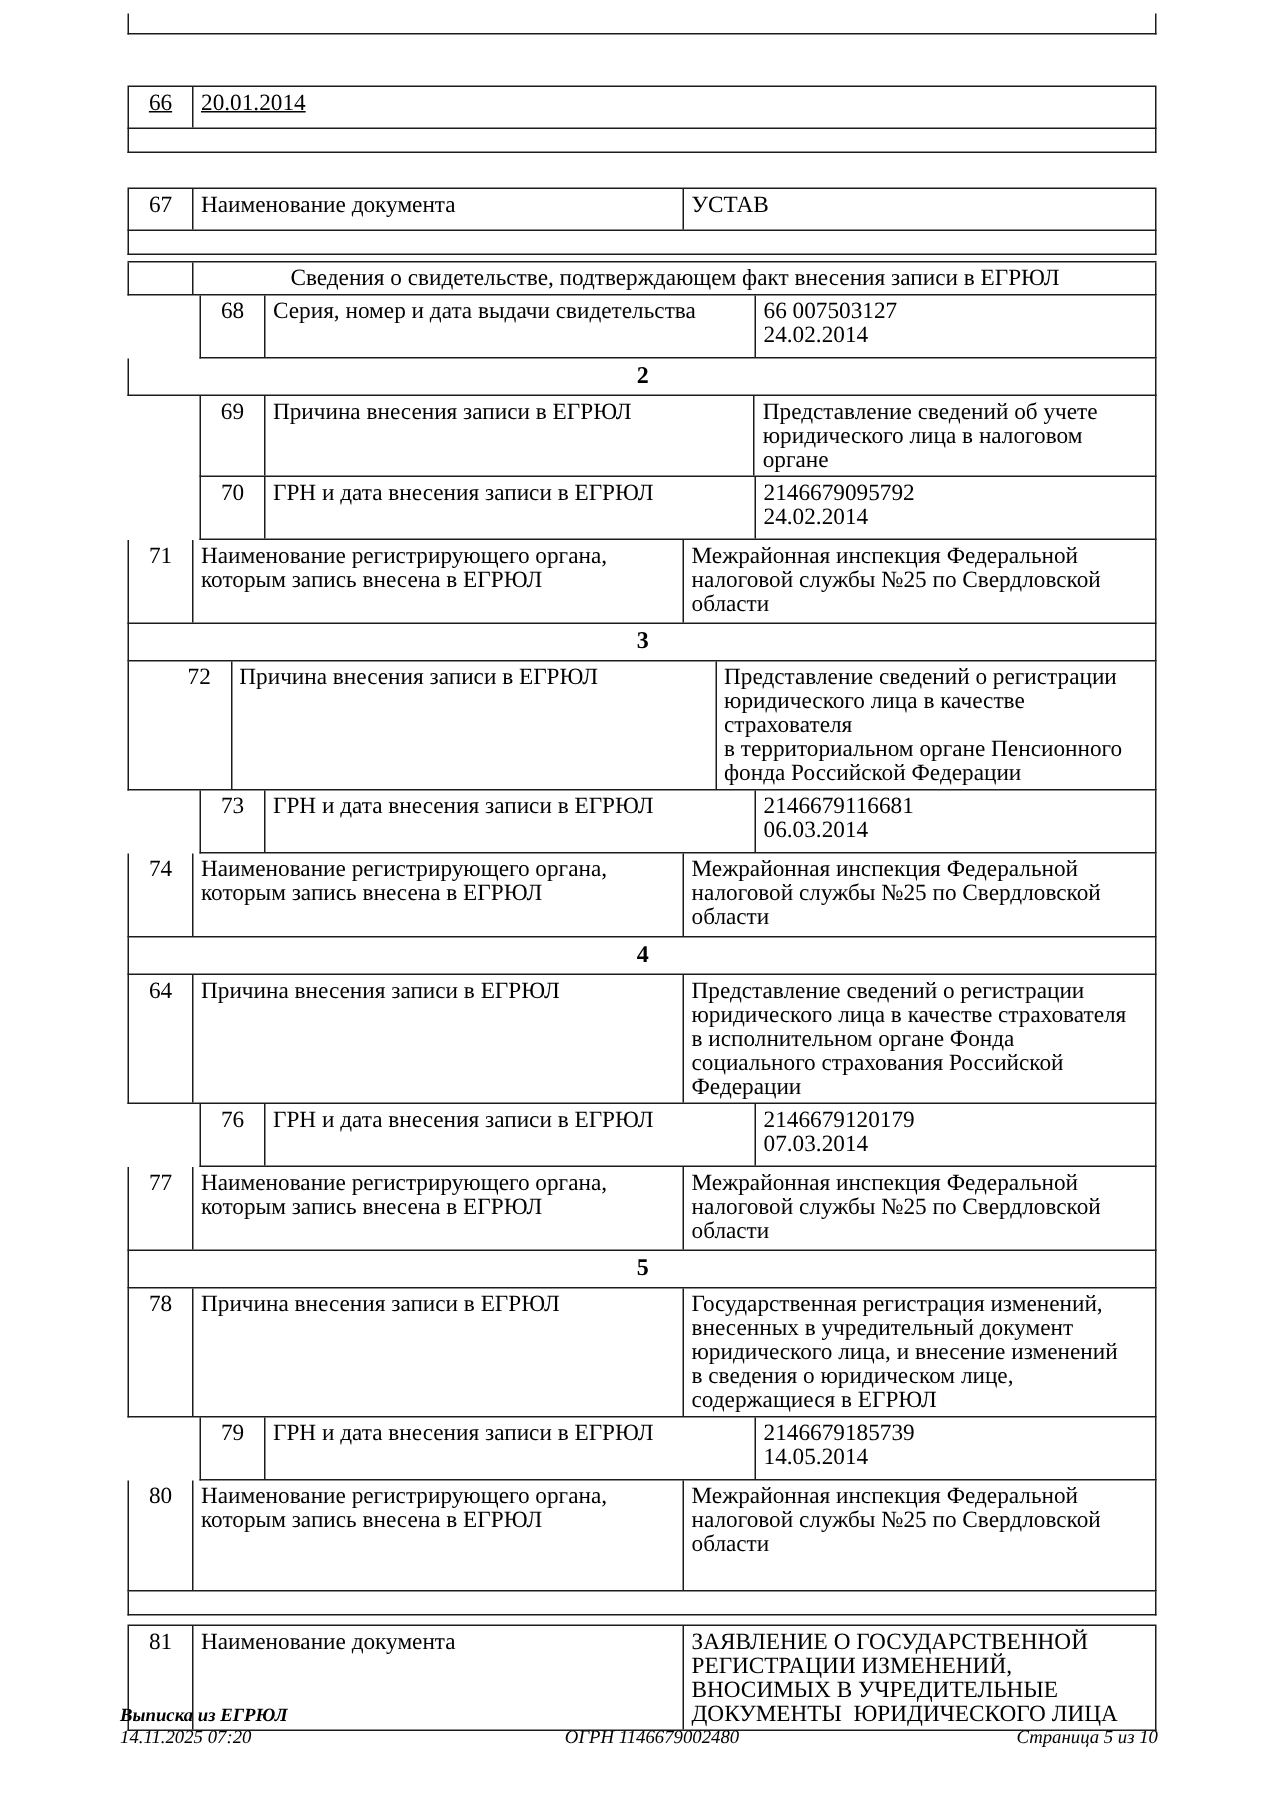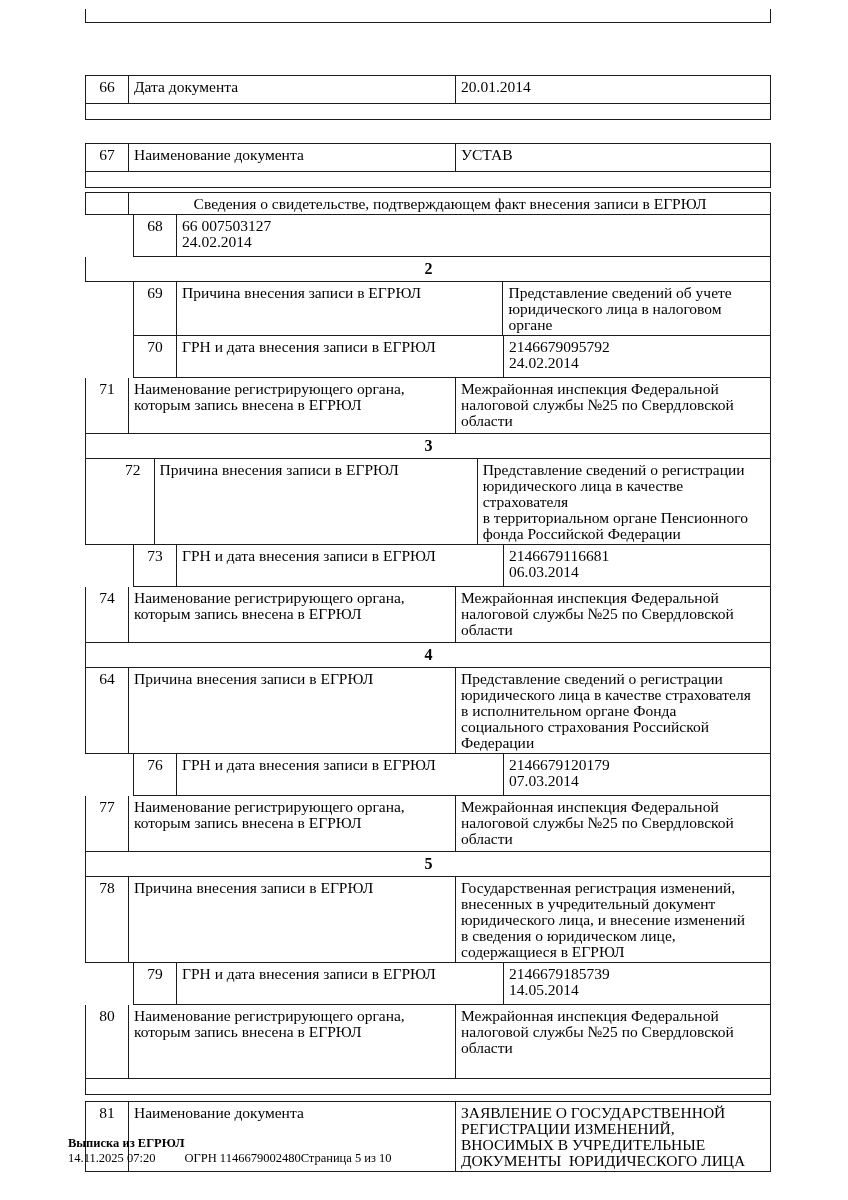--- a/index.html
+++ b/index.html
@@ -41,49 +41,50 @@
   .sec .mcell { text-align: center; font-weight: bold; font-size: 16px; line-height: 20px; padding-top: 2px; }
 
   .h28 { min-height: 28px; }
   .h42 { min-height: 42px; margin-left: 48px; }
   .h56 { min-height: 56px; justify-content: center; }
   .h68 { min-height: 68px; }
   .h70 { min-height: 70px; padding-left: 26px; }
   .h74 { min-height: 74px; }
   .h84 { min-height: 84px; }
 
-  .mt34 { margin-top: 52px; }
+  .mt34 { margin-top: 34px; text-decoration: underline; }
   .mt10 { margin-top: 23px; }
   .mt4  { margin-top: 4px; }
   .mt6  { margin-top: 6px; }
 
   .footer {
     position: absolute;
-    left: 68px; top: 1136px;
+    left: 80px; top: 1136px;
     width: 692px;
     display: flex;
+    justify-content: space-between;
     align-items: flex-end;
     font-size: 12.5px;
     line-height: 15px;
+    font-style: italic;
   }
   .footer .left b { display: block; font-weight: bold; }
 </style>
 </head>
 <body>
 
 <div class="doc">
 
   <div class="tbl cut-top">
     <div class="tr spacer top"></div>
   </div>
 
   <div class="tbl mt34">
     <div class="tr h28">
       <div class="td c1">66</div>
-      <div class="td c2">Дата документа</div>
       <div class="td c3">20.01.2014</div>
     </div>
     <div class="tr spacer"></div>
   </div>
 
   <div class="tbl mt10">
     <div class="tr h28">
       <div class="td c1">67</div>
       <div class="td c2">Наименование документа</div>
       <div class="td c3">УСТАВ</div>
@@ -93,20 +94,21 @@
 
   <div class="tbl mt4">
 
     <div class="tr hdr hdr-center">
       <div class="td c1"></div>
       <div class="td mcell">Сведения о свидетельстве, подтверждающем факт внесения записи в ЕГРЮЛ</div>
     </div>
 
     <div class="tr h42">
       <div class="td c1">68</div>
+      <div class="td c2">Серия, номер и дата выдачи свидетельства</div>
       <div class="td c3">66 007503127
 24.02.2014</div>
     </div>
 
     <div class="tr sec">
       <div class="td mcell">2</div>
     </div>
 
     <div class="tr h42">
       <div class="td c1">69</div>

